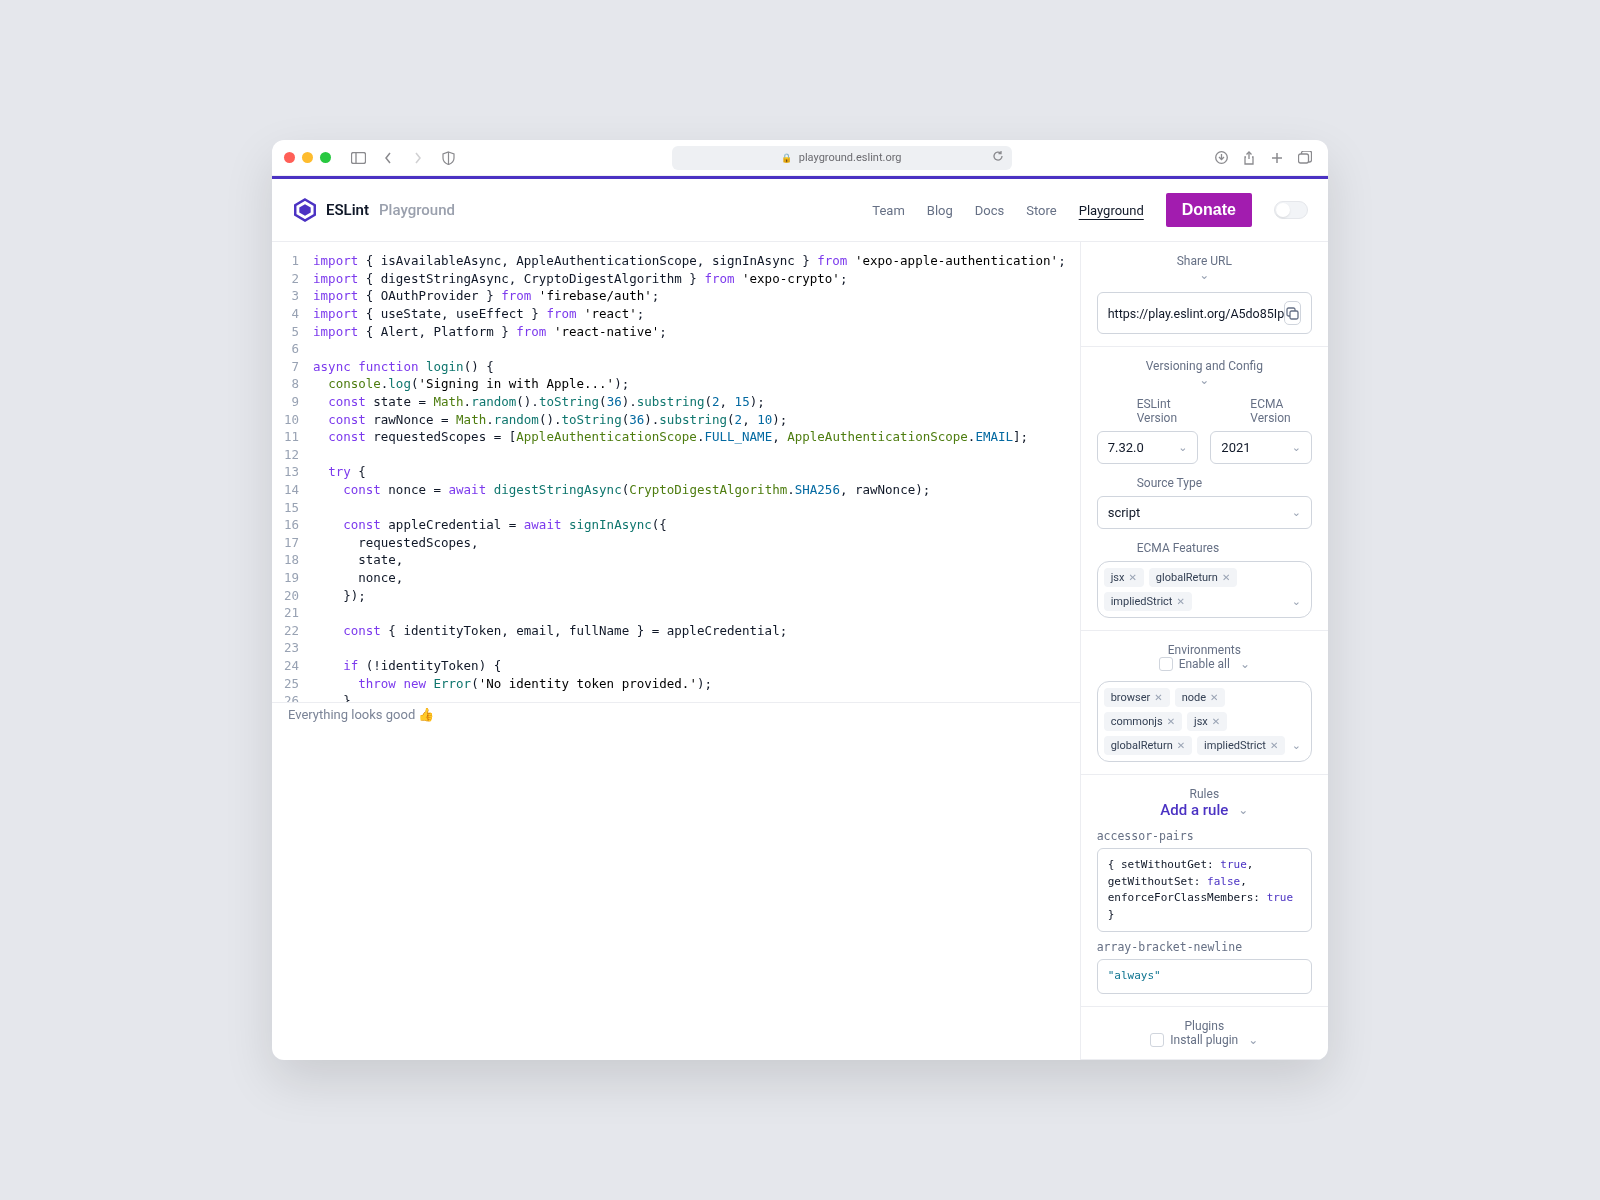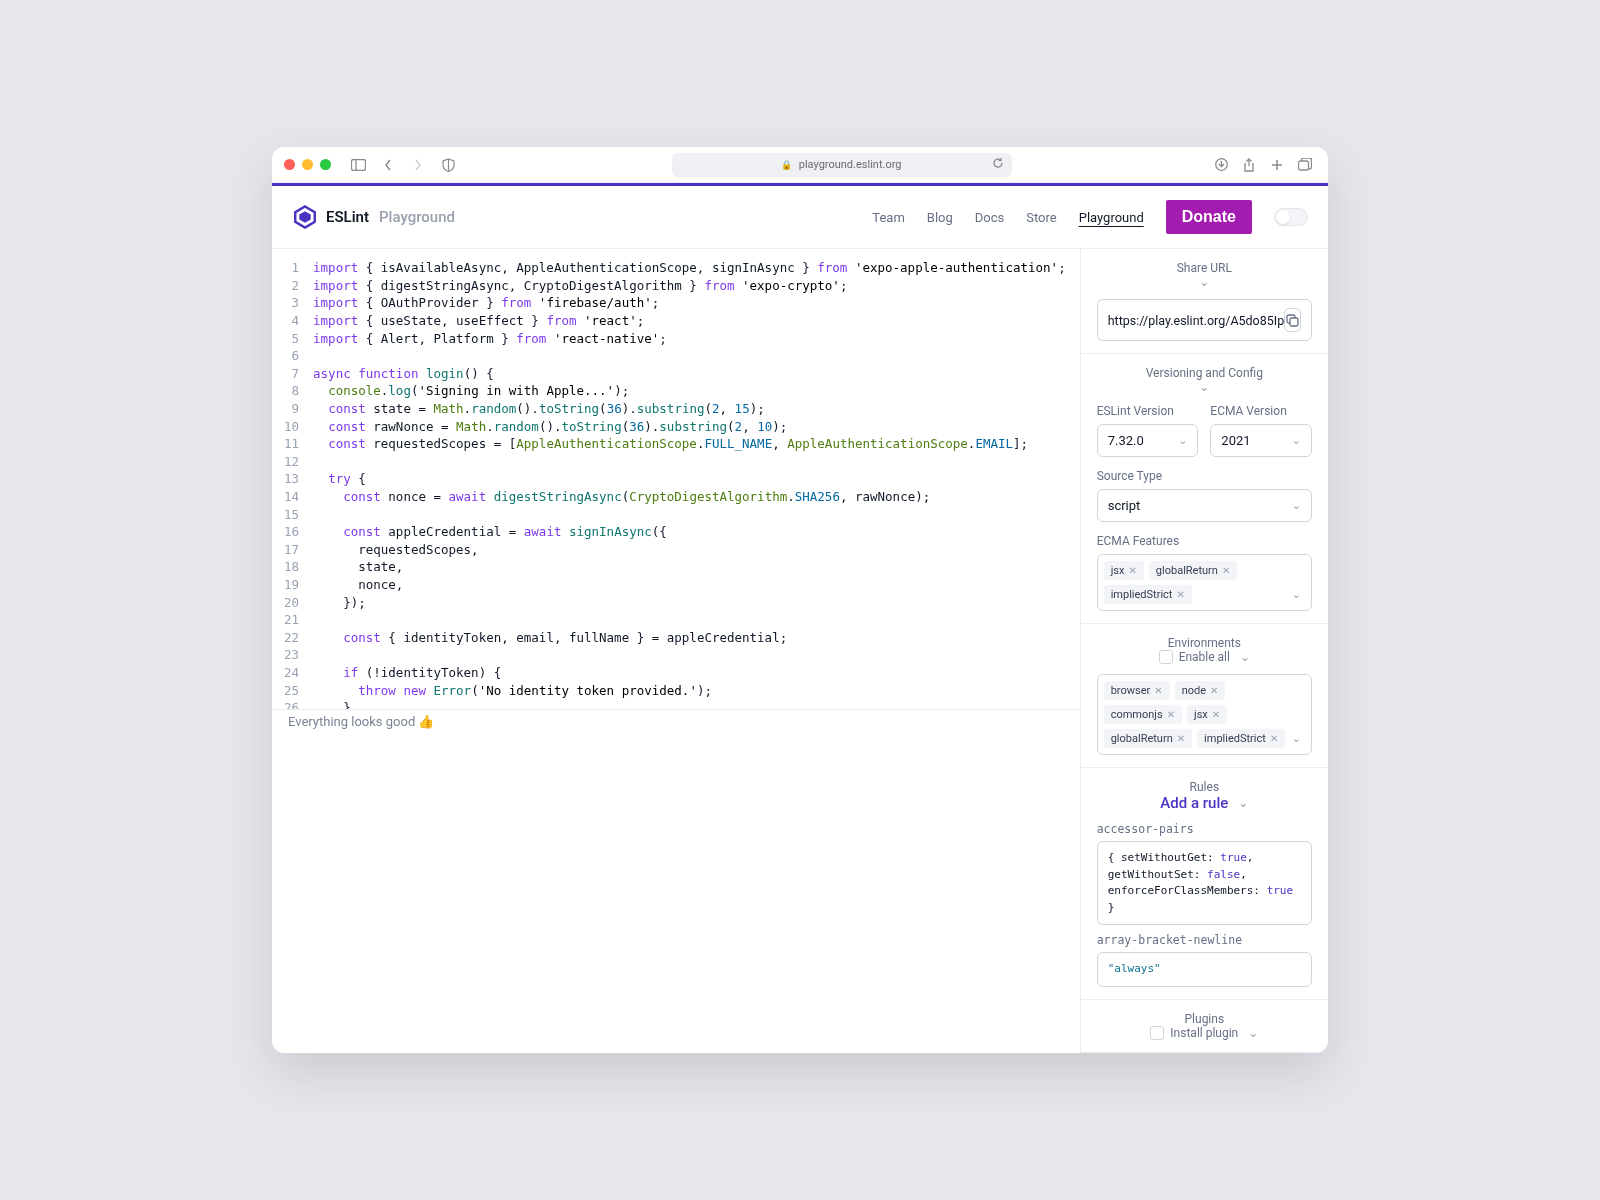--- a/index.html
+++ b/index.html
@@ -172,37 +172,37 @@
   width: 24px; height: 24px;
   border: 1px solid #d0d5dd;
   border-radius: 5px;
   display: flex;
   align-items: center;
   justify-content: center;
   color: #667085;
   margin-left: auto;
 }
 .row2 { display: flex; gap: 12px; }
-.field-label { font-size: 12px; color: #667085; margin-bottom: 6px; display: block; }
+.field-label { font-size: 12px; color: #667085; margin-bottom: 6px; display: block; margin-left: 40px; }
 .select {
   border: 1px solid #d0d5dd;
   border-radius: 6px;
   padding: 8px 10px;
   font-size: 13px;
   color: #101828;
   display: flex;
   align-items: center;
   justify-content: space-between;
   background: #fff;
 }
 .select .caret { color: #98a2b3; font-size: 11px; }
 .col { flex: 1; }
 .tagbox {
   border: 1px solid #d0d5dd;
-  border-radius: 6px;
+  border-radius: 12px;
   padding: 6px;
   display: flex;
   flex-wrap: wrap;
   gap: 5px;
   align-items: center;
 }
 .tag {
   background: #f2f4f7;
   border-radius: 4px;
   padding: 3px 7px;

